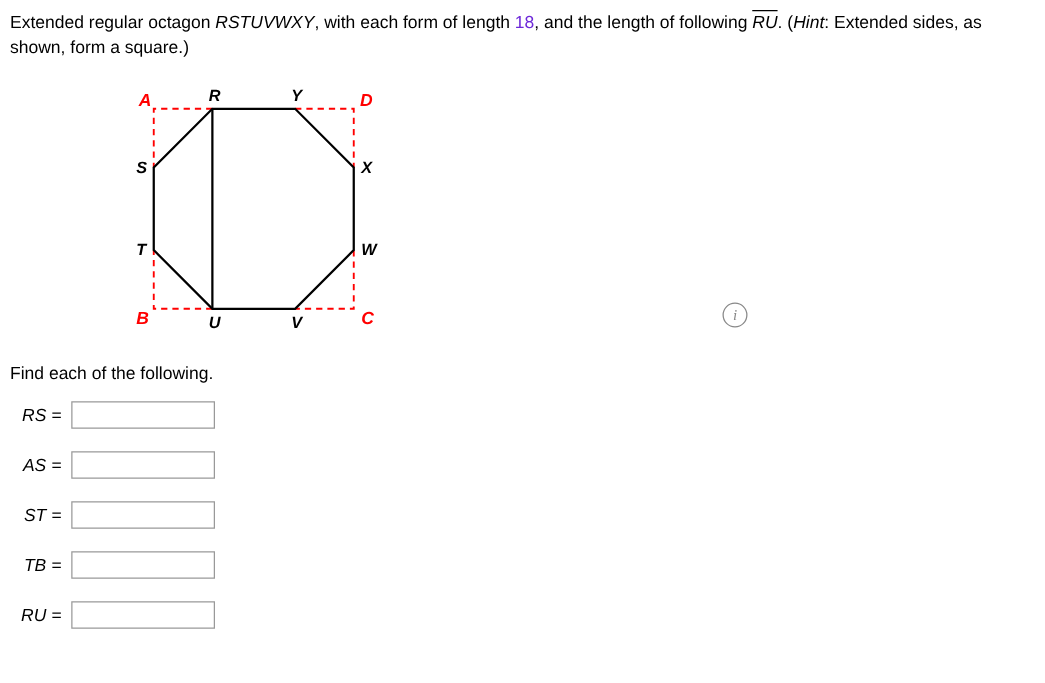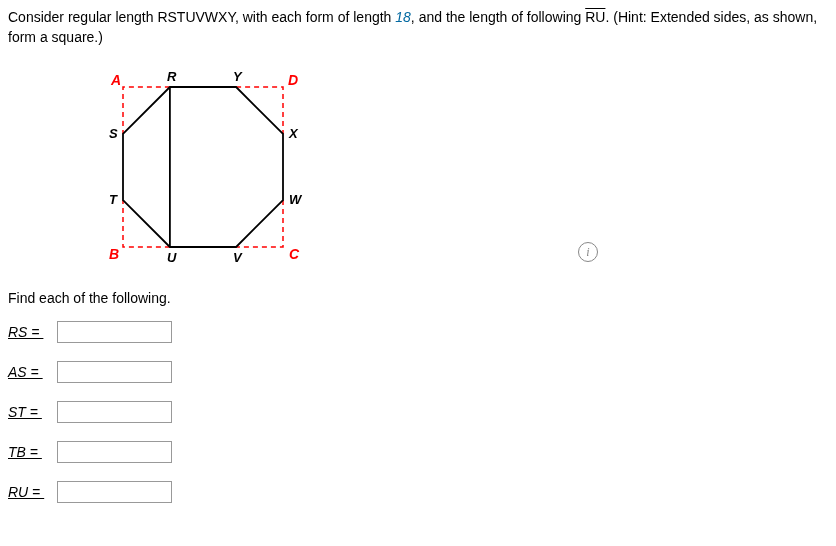--- a/index.html
+++ b/index.html
@@ -8,22 +8,22 @@
     font-family: Arial, Helvetica, sans-serif;
     font-size: 14px;
     color: #000;
     width: 836px;
     box-sizing: border-box;
   }
   .problem-text {
     line-height: 1.4;
     margin-bottom: 20px;
   }
-  .red { color: #0369a1; font-style: italic; }
-  .ital { }
+  .red { color: #6d28d9; }
+  .ital { font-style: italic; }
   .overline { text-decoration: overline; }
   .figure-row {
     display: flex;
     align-items: flex-start;
     margin-bottom: 20px;
     position: relative;
   }
   .figure {
     margin-left: 85px;
   }
@@ -31,24 +31,23 @@
     margin-bottom: 15px;
   }
   .answer-row {
     display: flex;
     align-items: center;
     margin-bottom: 18px;
   }
   .answer-label {
     width: 45px;
     font-style: italic;
-    text-align: left;
+    text-align: right;
     padding-right: 4px;
     white-space: pre;
-    text-decoration: underline;
   }
   .answer-input {
     width: 115px;
     height: 22px;
     border: 1px solid #999;
     font-size: 14px;
     padding: 2px 4px;
     box-sizing: border-box;
   }
   .info-icon {
@@ -68,21 +67,21 @@
     font-size: 12px;
   }
   svg text {
     font-family: Arial, Helvetica, sans-serif;
   }
 </style>
 </head>
 <body>
 
 <div class="problem-text">
-  <span>Consider regular length </span><span class="ital">RSTUVWXY</span><span>, with each form of length </span><span class="red">18</span><span>, and the length of following </span><span class="overline ital">RU</span><span>. (</span><span class="ital">Hint</span><span>: Extended sides, as shown, form a square.)</span>
+  <span>Extended regular octagon </span><span class="ital">RSTUVWXY</span><span>, with each form of length </span><span class="red">18</span><span>, and the length of following </span><span class="overline ital">RU</span><span>. (</span><span class="ital">Hint</span><span>: Extended sides, as shown, form a square.)</span>
 </div>
 
 <div class="figure-row">
   <div class="figure">
     <svg width="220" height="200" viewBox="0 0 220 200">
 
       <g stroke="#ff0000" stroke-width="1.5" stroke-dasharray="5,4" fill="none">
         <path d="M76.9 20 L30 20 L30 66.9"></path>
         <path d="M143.1 20 L190 20 L190 66.9"></path>
         <path d="M190 133.1 L190 180 L143.1 180"></path>

